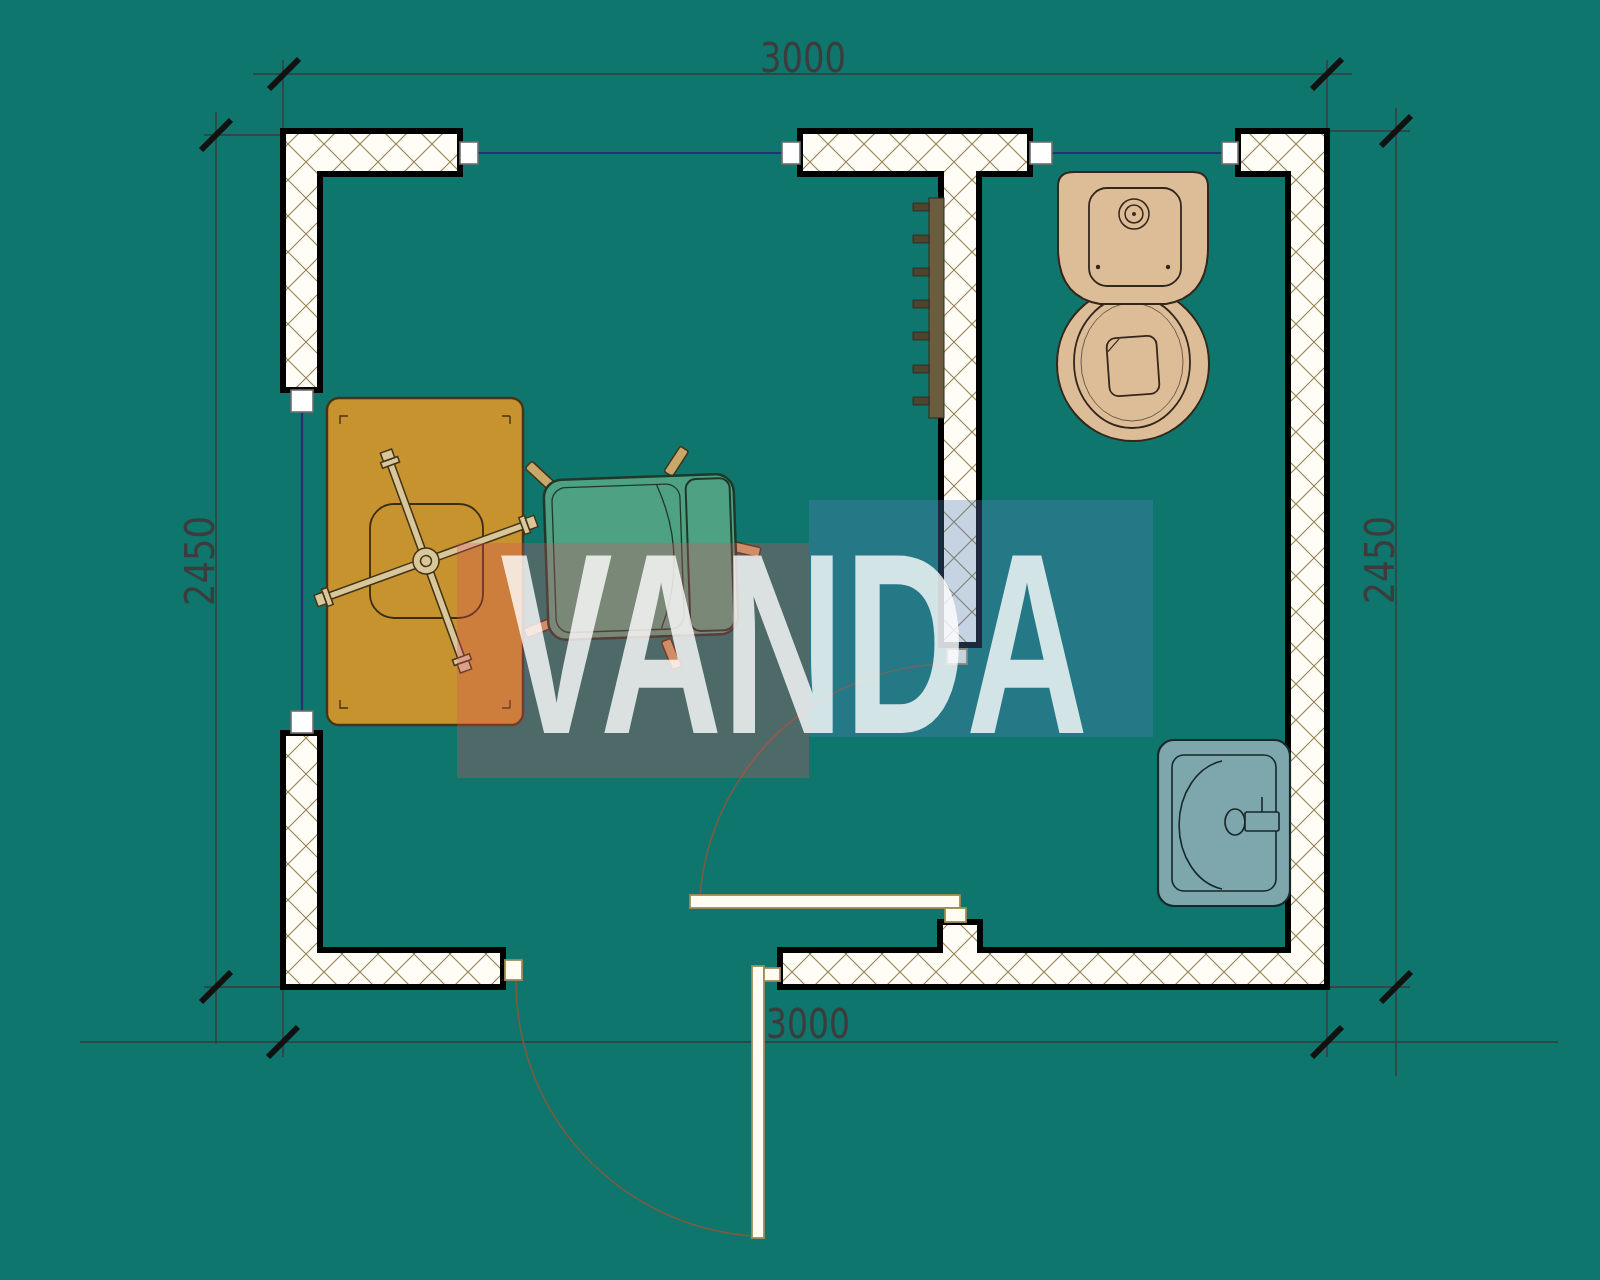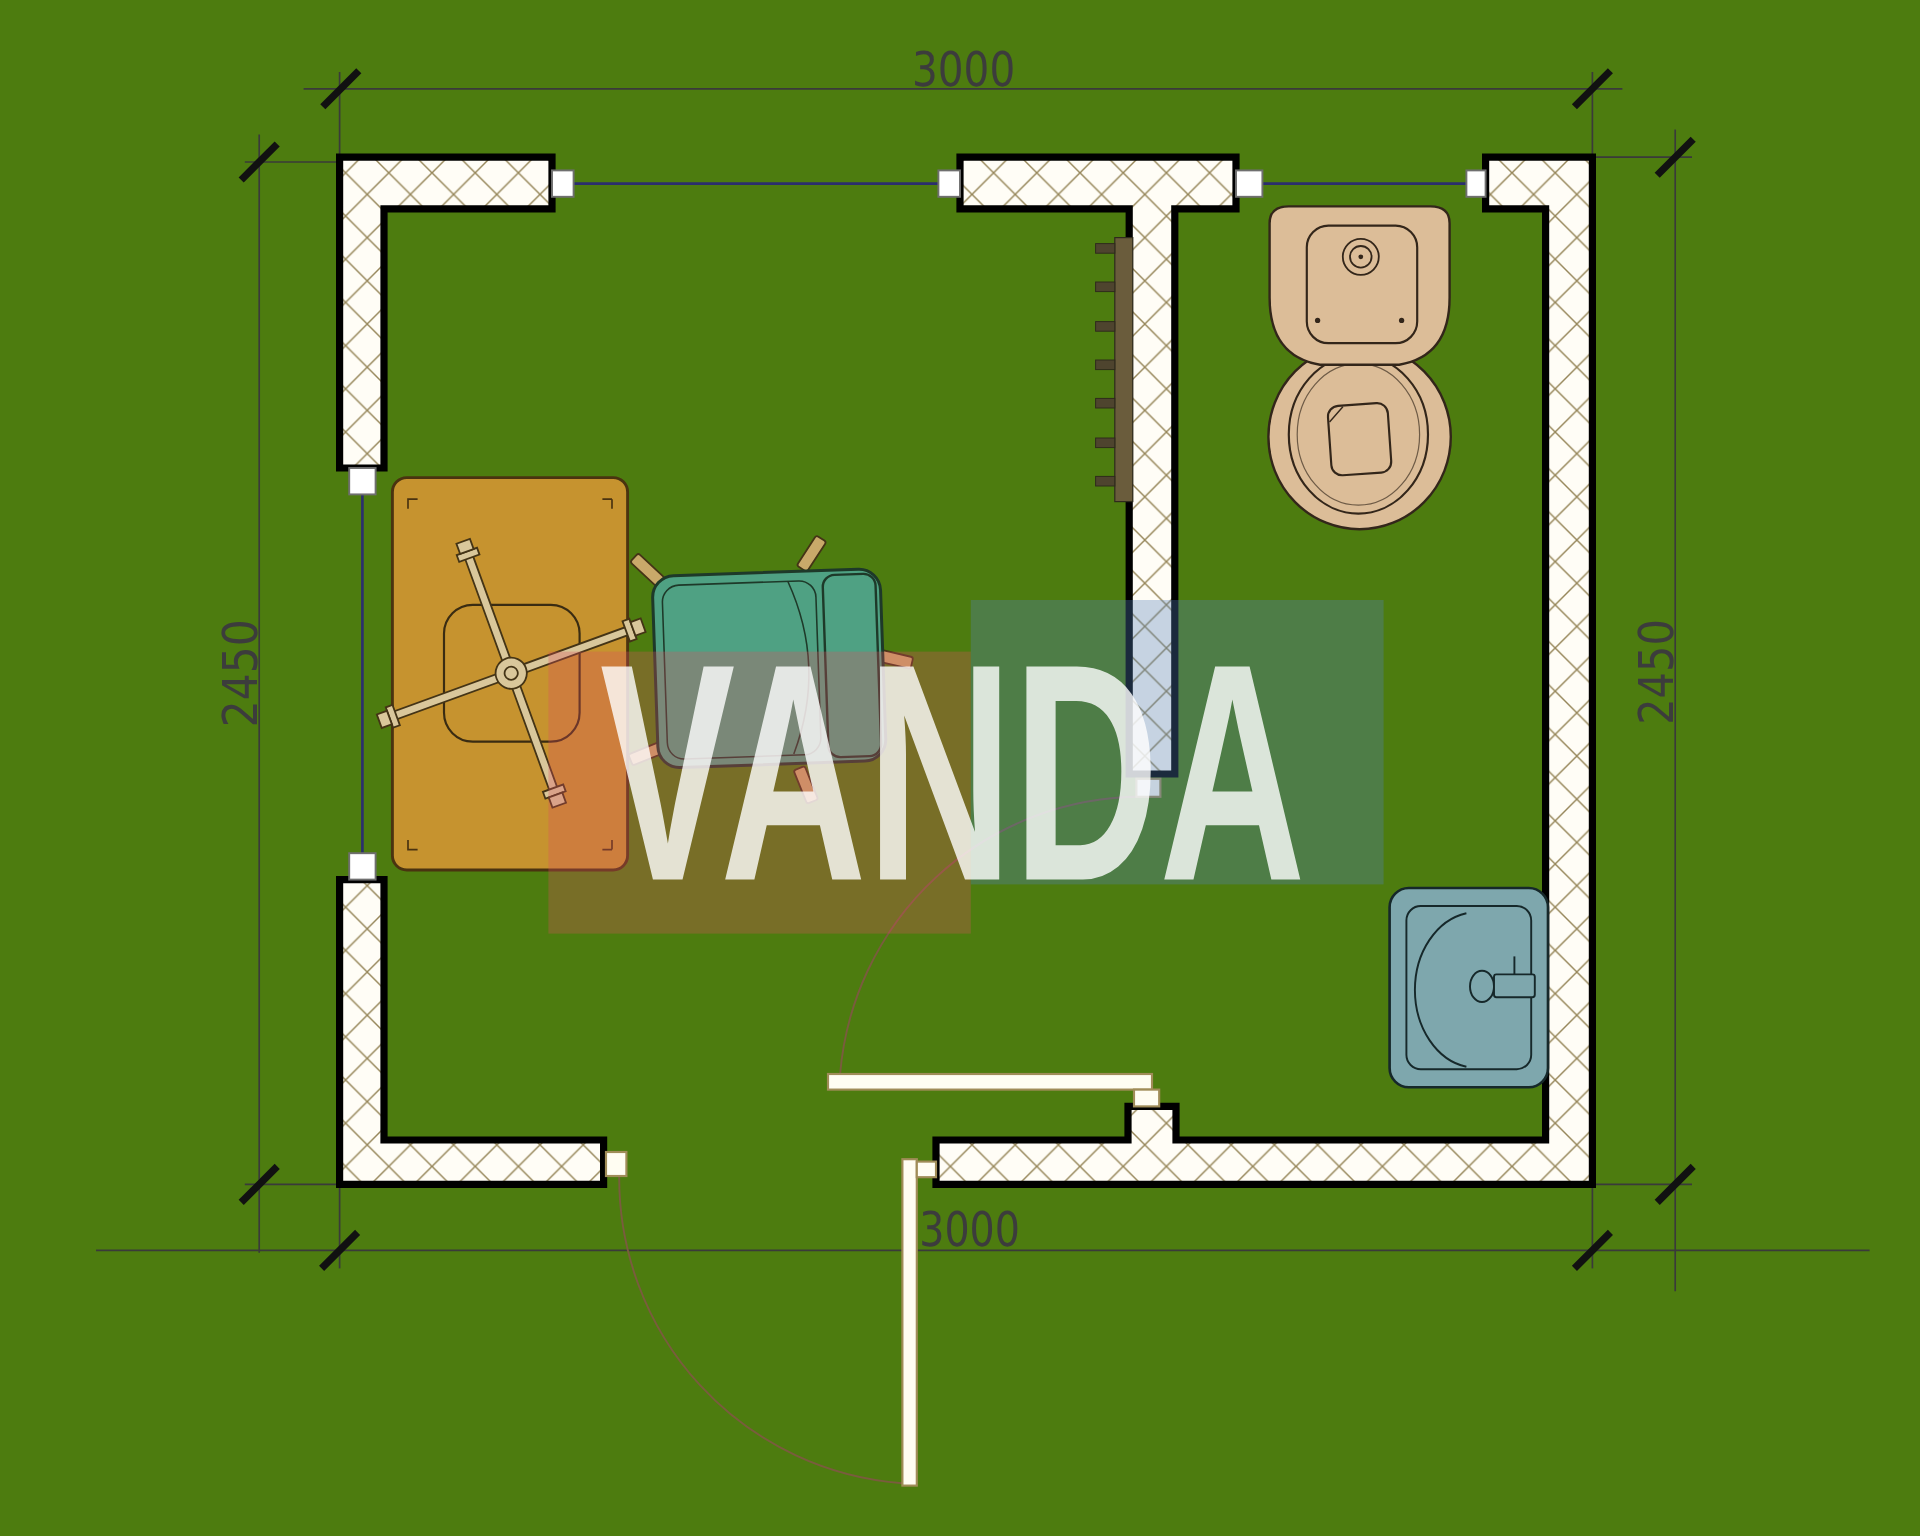--- a/index.html
+++ b/index.html
@@ -1,16 +1,16 @@
 <!DOCTYPE html>
 <html><head>
 <meta charset="utf-8">
 <style>
   html,body{margin:0;padding:0;background:#ffffff;}
-  .page{position:relative;width:1600px;height:1280px;background:#4d7c0f;overflow:hidden;
+  .page{position:relative;width:1600px;height:1280px;background:#0f766e;overflow:hidden;
         font-family:"DejaVu Sans", sans-serif;}
   svg{display:block;}
   text.dim{fill:#3c3c3c;font-size:40px;font-family:"DejaVu Sans", sans-serif;font-weight:400;}
   text.wm{font-family:"Liberation Sans", sans-serif;font-weight:bold;font-size:258px;}
 </style>
 </head>
 <body>
 
 <div class="page">
 <svg width="1600" height="1280" viewBox="0 0 1600 1280">

